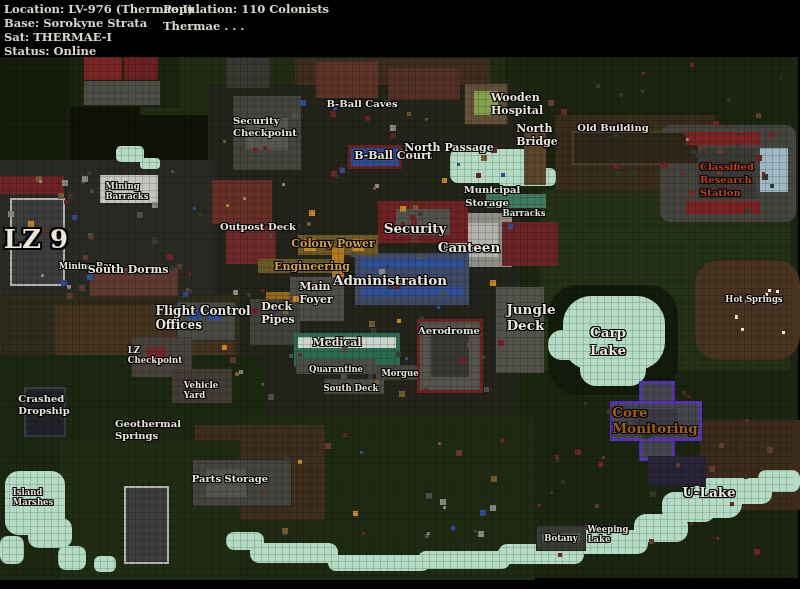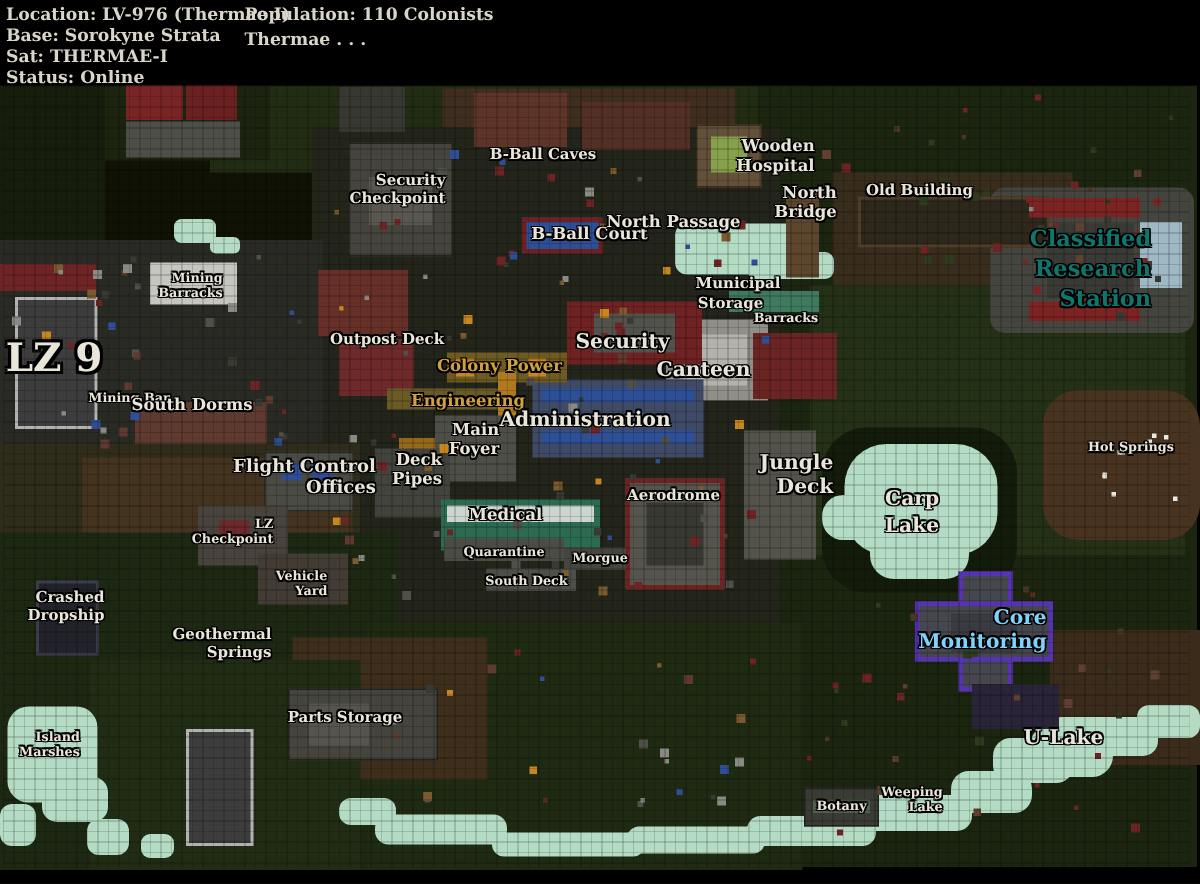--- a/index.html
+++ b/index.html
@@ -13,21 +13,21 @@
   #pixel-grid{
     position:absolute;left:2px;top:57px;width:791px;height:521px;pointer-events:none;
     background-image:
       repeating-linear-gradient(to right, rgba(0,0,0,.28) 0 1px, transparent 1px 7px),
       repeating-linear-gradient(to bottom, rgba(0,0,0,.28) 0 1px, transparent 1px 7px);
     opacity:.55;
   }
   #map-labels{position:absolute;left:0;top:0;width:800px;height:589px;pointer-events:none;}
   .map-label{
     position:absolute;transform:translate(-50%,-50%);
-    font-weight:bold;text-align:right;white-space:nowrap;line-height:1.2;
+    font-weight:bold;text-align:left;white-space:nowrap;line-height:1.2;
     text-shadow:1px 0 0 #000,-1px 0 0 #000,0 1px 0 #000,0 -1px 0 #000,1px 1px 0 #000,-1px -1px 0 #000,1px -1px 0 #000,-1px 1px 0 #000;
   }
   .map-label.xl{text-shadow:2px 0 0 #000,-2px 0 0 #000,0 2px 0 #000,0 -2px 0 #000,2px 2px 0 #000,-2px -2px 0 #000,2px -2px 0 #000,-2px 2px 0 #000;}
   #header{position:absolute;left:0;top:0;width:800px;height:57px;background:#000;z-index:40;}
   .hdr-line{position:absolute;color:#d9d5c9;font-size:11.5px;font-weight:bold;white-space:nowrap;}
 </style>
 </head>
 <body>
 
 <div id="map-canvas">
@@ -381,21 +381,21 @@
     </div>
   <div id="pixel-grid"></div>
   <div id="map-labels">
       <div class="map-label" style="left: 265px; top: 127px; font-size: 10px; color: rgb(233, 229, 217);"><span>Security</span><br><span>Checkpoint</span></div>
       <div class="map-label" style="left: 362px; top: 104px; font-size: 10px; color: rgb(233, 229, 217);"><span>B-Ball Caves</span></div>
       <div class="map-label" style="left: 373px; top: 156px; font-size: 11px; color: rgb(233, 229, 217); padding-left: 40px;"><span>B-Ball Court</span></div>
       <div class="map-label" style="left: 449px; top: 148px; font-size: 11px; color: rgb(233, 229, 217);"><span>North Passage</span></div>
       <div class="map-label" style="left: 517px; top: 104px; font-size: 11px; color: rgb(233, 229, 217);"><span>Wooden</span><br><span>Hospital</span></div>
       <div class="map-label" style="left: 537px; top: 135px; font-size: 11px; color: rgb(233, 229, 217);"><span>North</span><br><span>Bridge</span></div>
       <div class="map-label" style="left: 613px; top: 128px; font-size: 10px; color: rgb(233, 229, 217);"><span>Old Building</span></div>
-      <div class="map-label" style="left: 727px; top: 180px; font-size: 15px; line-height: 1.32; color: #0f766e;"><span>Classified</span><br><span>Research</span><br><span>Station</span></div>
+      <div class="map-label" style="left: 727px; top: 180px; font-size: 10px; line-height: 1.32; color: #c2410c;"><span>Classified</span><br><span>Research</span><br><span>Station</span></div>
       <div class="map-label xl" style="left: 36px; top: 240px; font-size: 26px; color: rgb(233, 229, 217);"><span>LZ 9</span></div>
       <div class="map-label" style="left: 127px; top: 191px; font-size: 8.5px; color: rgb(233, 229, 217);"><span>Mining</span><br><span>Barracks</span></div>
       <div class="map-label" style="left: 258px; top: 227px; font-size: 10px; color: rgb(233, 229, 217);"><span>Outpost Deck</span></div>
       <div class="map-label" style="left: 333px; top: 244px; font-size: 11px; color: rgb(210, 162, 58);"><span>Colony Power</span></div>
       <div class="map-label" style="left: 312px; top: 267px; font-size: 11px; color: rgb(210, 162, 58);"><span>Engineering</span></div>
       <div class="map-label" style="left: 415px; top: 228px; font-size: 13.5px; color: rgb(233, 229, 217);"><span>Security</span></div>
       <div class="map-label" style="left: 492px; top: 190px; font-size: 10px; color: rgb(233, 229, 217);"><span>Municipal</span></div>
       <div class="map-label" style="left: 487px; top: 203px; font-size: 10px; color: rgb(233, 229, 217);"><span>Storage</span></div>
       <div class="map-label" style="left: 524px; top: 213px; font-size: 8.5px; color: rgb(233, 229, 217);"><span>Barracks</span></div>
       <div class="map-label" style="left: 469px; top: 247px; font-size: 13.5px; color: rgb(233, 229, 217);"><span>Canteen</span></div>
@@ -411,21 +411,21 @@
       <div class="map-label" style="left: 336px; top: 369px; font-size: 8.5px; color: rgb(233, 229, 217);"><span>Quarantine</span></div>
       <div class="map-label" style="left: 400px; top: 373px; font-size: 8.5px; color: rgb(233, 229, 217);"><span>Morgue</span></div>
       <div class="map-label" style="left: 351px; top: 388px; font-size: 8.5px; color: rgb(233, 229, 217);"><span>South Deck</span></div>
       <div class="map-label" style="left: 449px; top: 331px; font-size: 10px; color: rgb(233, 229, 217);"><span>Aerodrome</span></div>
       <div class="map-label" style="left: 531px; top: 317px; font-size: 13.5px; color: rgb(233, 229, 217);"><span>Jungle</span><br><span>Deck</span></div>
       <div class="map-label" style="left: 608px; top: 342px; font-size: 13.5px; line-height: 1.3; color: rgb(233, 229, 217);"><span>Carp</span><br><span>Lake</span></div>
       <div class="map-label" style="left: 754px; top: 299px; font-size: 8.5px; color: rgb(233, 229, 217);"><span>Hot Springs</span></div>
       <div class="map-label" style="left: 44px; top: 405px; font-size: 10px; color: rgb(233, 229, 217);"><span>Crashed</span><br><span>Dropship</span></div>
       <div class="map-label" style="left: 148px; top: 430px; font-size: 10px; color: rgb(233, 229, 217);"><span>Geothermal</span><br><span>Springs</span></div>
       <div class="map-label" style="left: 230px; top: 479px; font-size: 10px; color: rgb(233, 229, 217);"><span>Parts Storage</span></div>
-      <div class="map-label" style="left: 655px; top: 420px; font-size: 13.5px; color: #7dd3fc;"><span>Core</span><br><span>Monitoring</span></div>
+      <div class="map-label" style="left: 655px; top: 420px; font-size: 13.5px; color: #a16207;"><span>Core</span><br><span>Monitoring</span></div>
       <div class="map-label" style="left: 709px; top: 492px; font-size: 13.5px; color: rgb(233, 229, 217);"><span>U-Lake</span></div>
       <div class="map-label" style="left: 561px; top: 538px; font-size: 8.5px; color: rgb(233, 229, 217);"><span>Botany</span></div>
       <div class="map-label" style="left: 608px; top: 534px; font-size: 8.5px; color: rgb(233, 229, 217);"><span>Weeping</span><br><span>Lake</span></div>
       <div class="map-label" style="left: 33px; top: 497px; font-size: 8.5px; color: rgb(233, 229, 217);"><span>Island</span><br><span>Marshes</span></div>
     </div>
 </div>
 
 <div id="header">
   <div class="hdr-line" style="left:4px;top:2px">Location: LV-976 (Thermae I)</div>
   <div class="hdr-line" style="left:4px;top:16px">Base: Sorokyne Strata</div>

